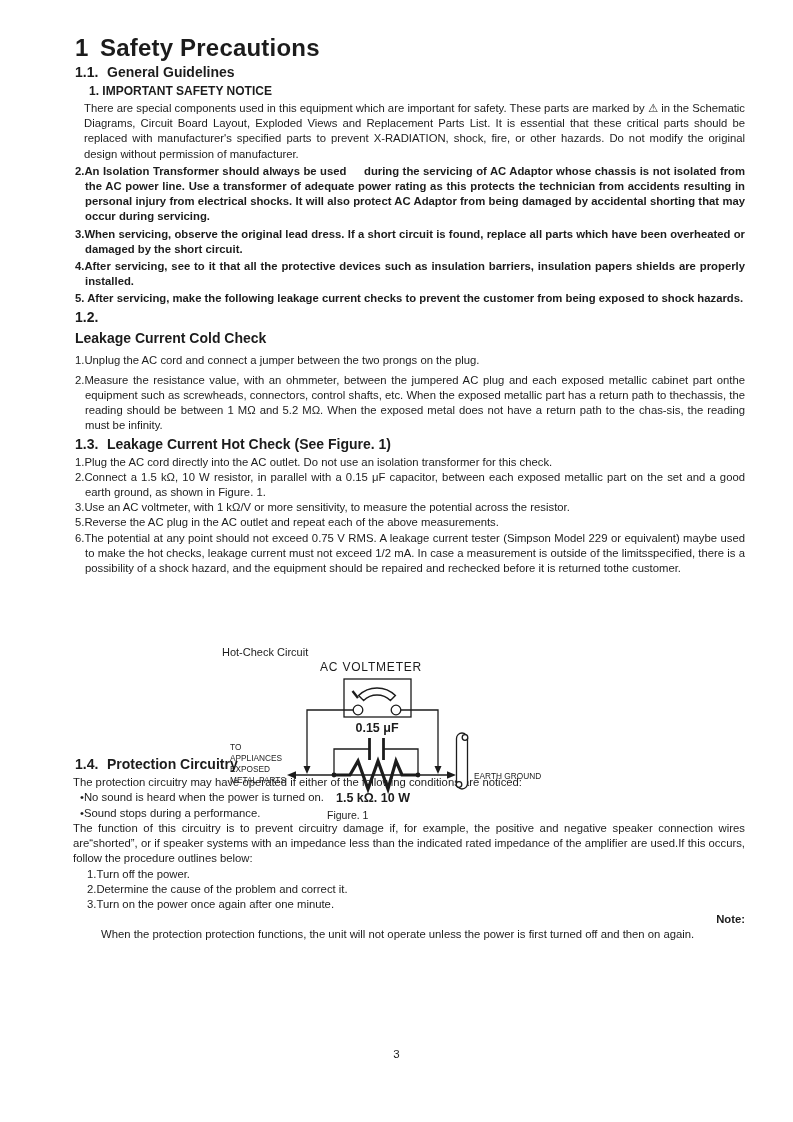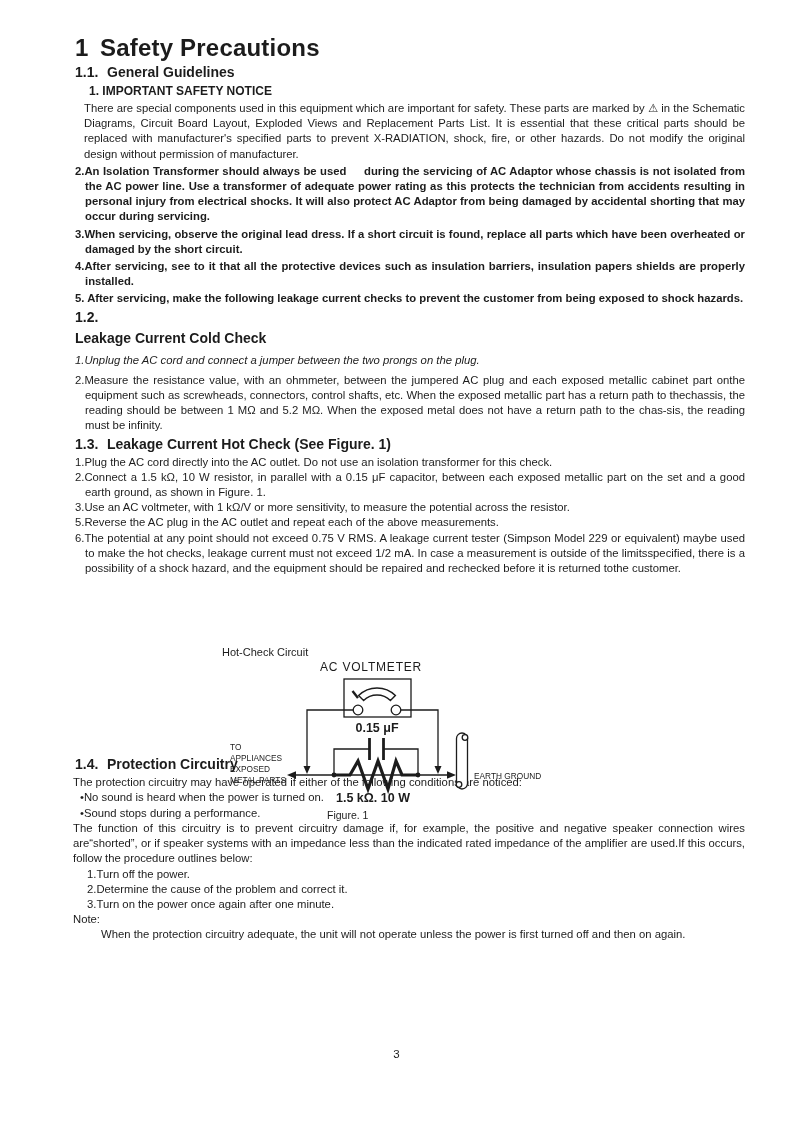--- a/index.html
+++ b/index.html
@@ -19,27 +19,27 @@
   .h2-11{margin-top:33px;}
   .h2-12{margin-top:3px;flex-direction:column;}
   .h2-13{margin-top:2px;}
   .h2-14{margin-top:3px;}
   .notice{margin:2px 0 0 14px;font-size:12px;font-weight:bold;line-height:13px;}
   p{margin:0;font-size:11.3px;line-height:15.2px;}
   .just{text-align:justify;}
   .first-item{padding-left:9px;margin-top:3px;}
   .hang{padding-left:10px;text-indent:-10px;}
   .mt2{margin-top:2px;font-weight:bold;}
-  .mt4{margin-top:4px;font-style:italic;}
+  .mt4{margin-top:4px;}
   .mt5{margin-top:5px;}
   .figure-space{height:178px;}
   .bullet{margin-left:5px;}
   .step{margin-left:12px;}
   .s14p{margin-left:-2px;}
-  .note-label{font-weight:normal;margin-left:-2px;}
+  .note-label{font-weight:bold;margin-left:-2px;text-align:right;}
   .note-text{margin-left:26px;}
   .page-number{position:absolute;left:0;top:1048px;width:100%;text-align:center;font-size:11.5px;}
   .fig-svg{position:absolute;left:220px;top:640px;}
   svg text{fill:#1c1c1c;font-family:"Liberation Sans","DejaVu Sans",sans-serif;}
 </style>
 </head>
 <body>
 
 <div class="page">
   <div class="content">
@@ -85,21 +85,21 @@
       <span>Protection Circuitry</span>
     </h2>
     <p class="just s14p">The protection circuitry may have operated if either of the following conditions are noticed:</p>
     <p class="bullet">•No sound is heard when the power is turned on.</p>
     <p class="bullet">•Sound stops during a performance.</p>
     <p class="just s14p">The function of this circuitry is to prevent circuitry damage if, for example, the positive and negative speaker connection wires are“shorted”, or if speaker systems with an impedance less than the indicated rated impedance of the amplifier are used.If this occurs, follow the procedure outlines below:</p>
     <p class="step">1.Turn off the power.</p>
     <p class="step">2.Determine the cause of the problem and correct it.</p>
     <p class="step">3.Turn on the power once again after one minute.</p>
     <p class="note-label">Note:</p>
-    <p class="note-text">When the protection circuitry adequate, the unit will not operate unless the power is first turned off and then on again.</p>
+    <p class="note-text">When the protection protection functions, the unit will not operate unless the power is first turned off and then on again.</p>
   </div>
 
   <svg class="fig-svg" width="340" height="190" viewBox="220 640 340 190" fill="none" stroke="none">
 
     <text x="222" y="656" font-size="11">Hot-Check Circuit</text>
     <text x="320" y="671" font-size="12" letter-spacing="0.8">AC VOLTMETER</text>
 
     <g>
       <rect x="344" y="679" width="67" height="38" fill="#ffffff" stroke="#1c1c1c" stroke-width="1.3"></rect>
       <path d="M358.6,695.6 A26,26 0 0 1 395.4,695.6 L390.4,700.6 A19,19 0 0 0 363.6,700.6 Z" fill="#ffffff" stroke="#1c1c1c" stroke-width="1.4"></path>

